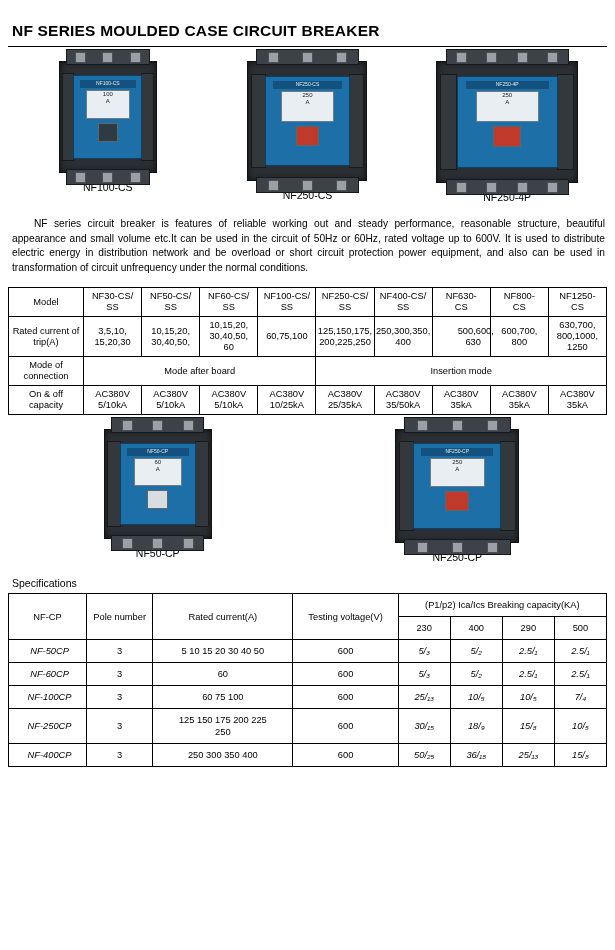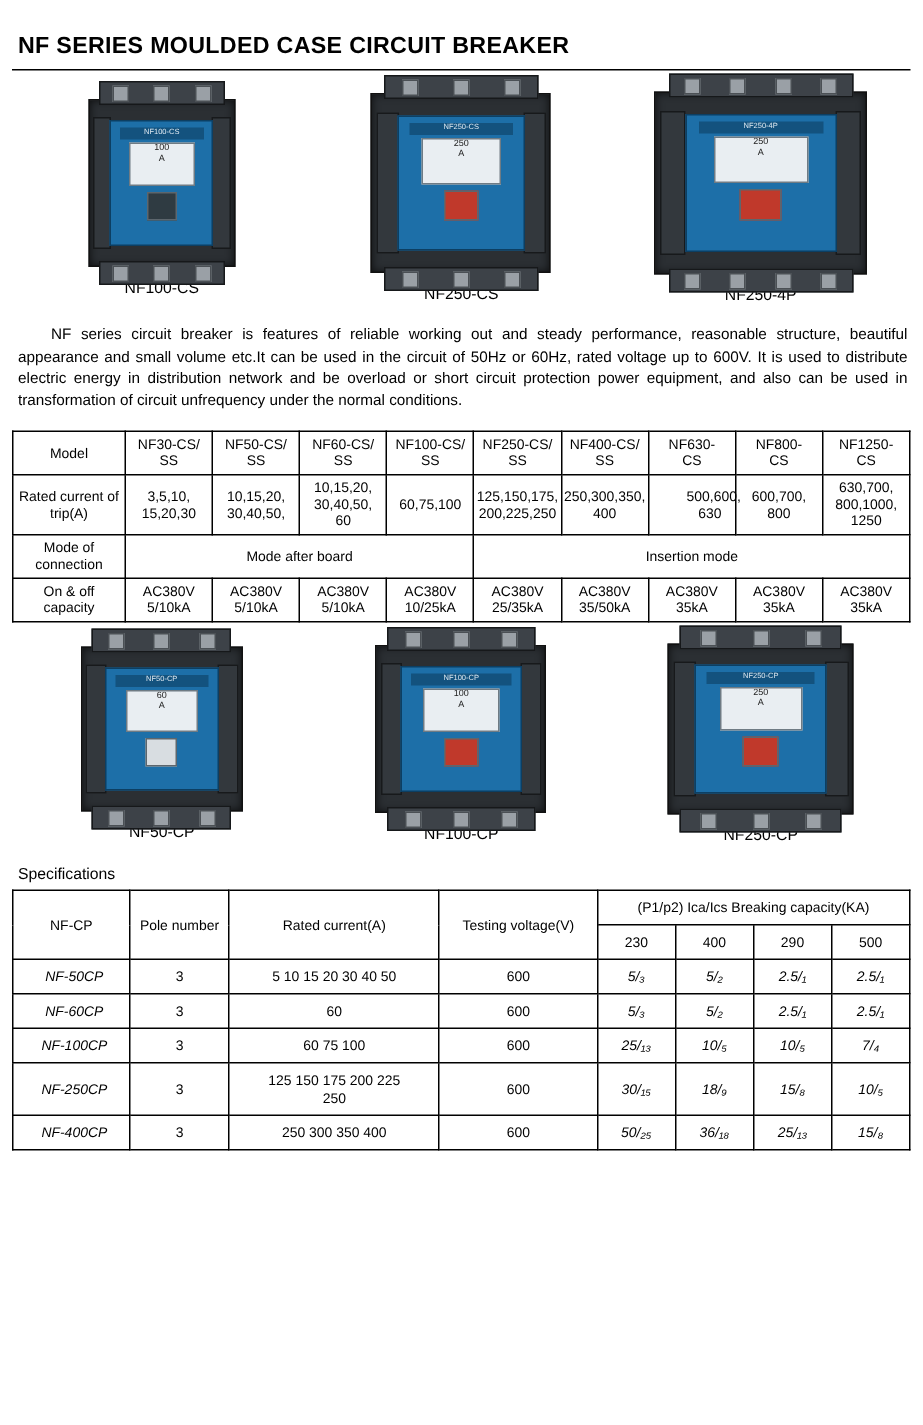--- a/index.html
+++ b/index.html
@@ -31,21 +31,21 @@
   .rule {
     border: 0;
     border-top: 1px solid #000;
     margin: 6px 0 0 0;
   }
 
   
   .products {
     display: flex;
     justify-content: space-around;
-    align-items: center;
+    align-items: flex-start;
     margin-top: 14px;
   }
   .product {
     text-align: center;
     width: 190px;
   }
   .product .caption {
     font-size: 10.5px;
     margin-top: 8px;
   }
@@ -394,43 +394,20 @@
         </div>
         <div class="botbar">
             <i></i>
             <i></i>
             <i></i>
           </div>
       </div>
       <div class="caption">NF50-CP</div>
     </div>
 
-    <div class="product">
-      <div class="brk" style="width:112px;height:110px;">
-        <div class="topbar">
-            <i></i>
-            <i></i>
-            <i></i>
-          </div>
-        <div class="side l"></div>
-        <div class="side r"></div>
-        <div class="face">
-          <div class="lbl">NF100-CP</div>
-          <div class="window" style="white-space: pre-line;">100
-A</div>
-          <div class="swt red"></div>
-        </div>
-        <div class="botbar">
-            <i></i>
-            <i></i>
-            <i></i>
-          </div>
-      </div>
-      <div class="caption">NF100-CP</div>
-    </div>
 
     <div class="product">
       <div class="brk" style="width:122px;height:112px;">
         <div class="topbar">
             <i></i>
             <i></i>
             <i></i>
           </div>
         <div class="side l"></div>
         <div class="side r"></div>

